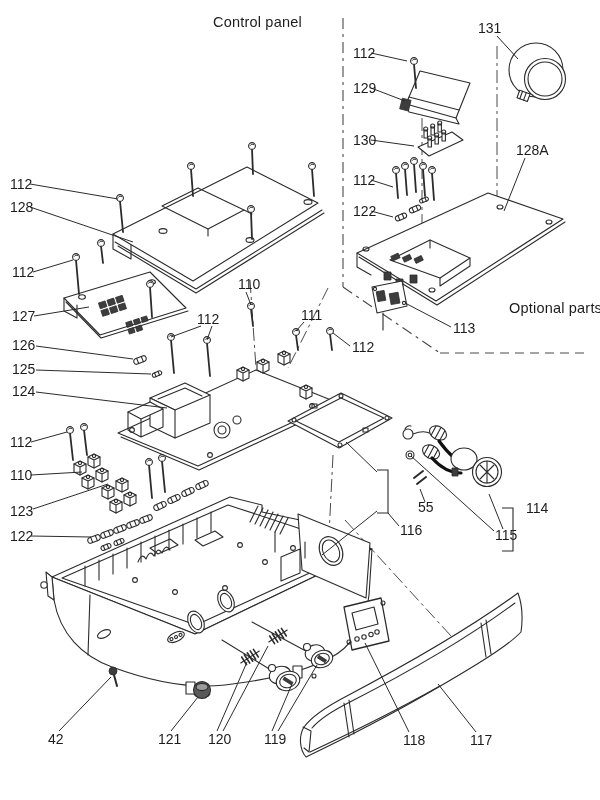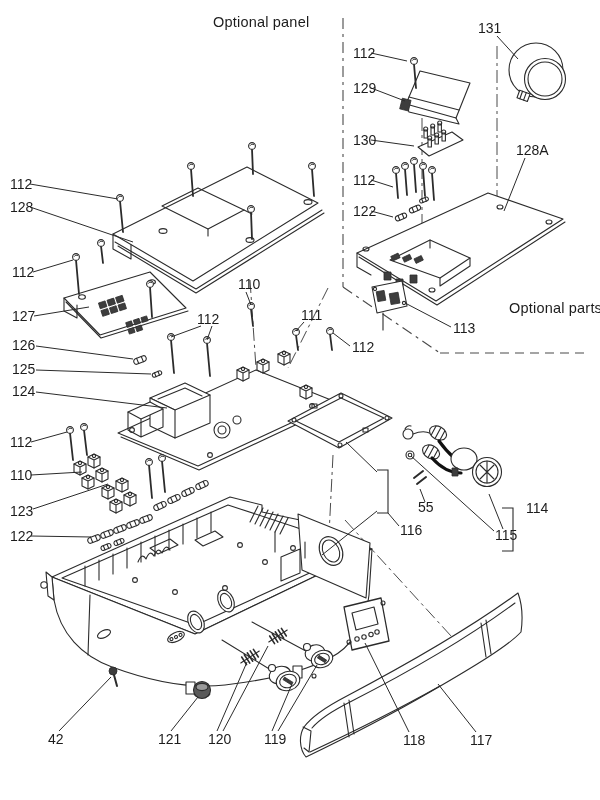--- a/index.html
+++ b/index.html
@@ -556,16 +556,16 @@
         <text x="353" y="145" fill="#1c1c1c" font-size="14" font-family="Liberation Sans, sans-serif">130</text>
         <line x1="525" y1="158" x2="504" y2="211" stroke="#2b2b2b" stroke-width="1"></line>
         <text x="516" y="155" fill="#1c1c1c" font-size="14" font-family="Liberation Sans, sans-serif">128A</text>
         <line x1="371" y1="180" x2="393" y2="187" stroke="#2b2b2b" stroke-width="1"></line>
         <text x="353" y="185" fill="#1c1c1c" font-size="14" font-family="Liberation Sans, sans-serif">112</text>
         <line x1="371" y1="211" x2="393" y2="217" stroke="#2b2b2b" stroke-width="1"></line>
         <text x="353" y="216" fill="#1c1c1c" font-size="14" font-family="Liberation Sans, sans-serif">122</text>
       </g>
 </svg>
 
-<div id="title-main" class="title">Optional panel</div>
+<div id="title-main" class="title">Control panel</div>
 <div id="title-optional" class="title">Optional parts</div>
 
 </div>
 
 </body></html>

